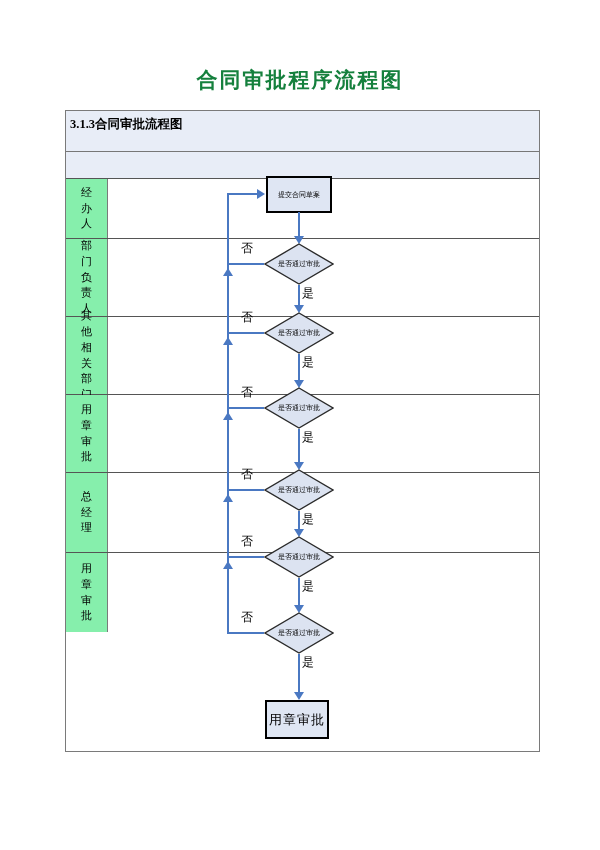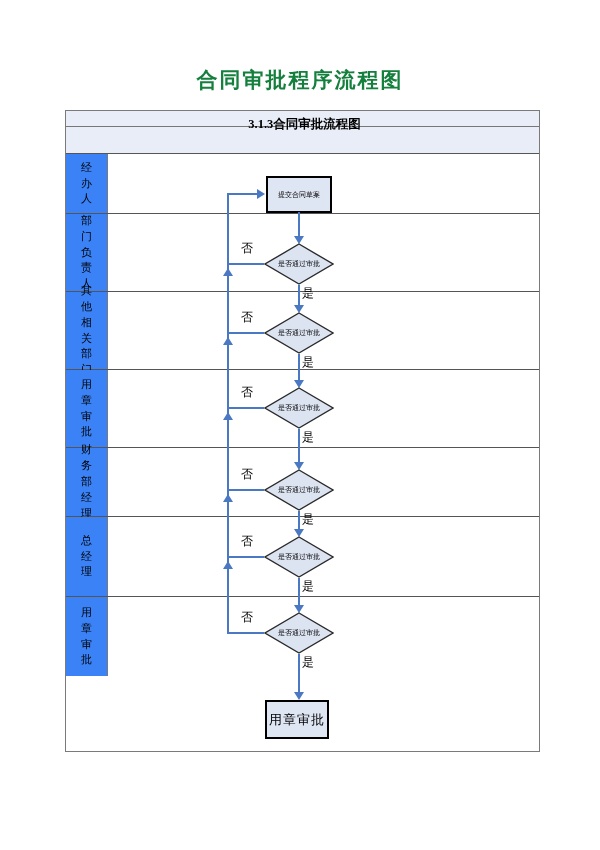--- a/index.html
+++ b/index.html
@@ -11,28 +11,28 @@
     position:absolute;left:0;top:66px;width:600px;text-align:center;
     font-family:"Liberation Serif","DejaVu Serif",serif;
     font-size:21px;font-weight:bold;letter-spacing:2px;color:#15803d;
   }
   
   .table{
     position:absolute;left:65px;top:110px;width:475px;height:642px;
     border:1.5px solid #7a7a7a;box-sizing:border-box;background:#fff;
   }
   .hrow{box-sizing:border-box;width:100%;background:#e8edf7;}
-  .hrow1{height:16px;border-bottom:1px solid #777;
+  .hrow1{height:41px;border-bottom:1px solid #777;
     font-family:"Liberation Serif","DejaVu Serif",serif;
-    font-weight:bold;font-size:12.5px;line-height:26px;padding-left:4px;color:#000;text-align:center;}
+    font-weight:bold;font-size:12.5px;line-height:26px;padding-left:4px;color:#000;}
   .hrow2{height:27px;border-bottom:1.5px solid #555;}
   .lane{display:flex;box-sizing:border-box;width:100%;border-bottom:1.5px solid #555;}
   .lane:last-child{border-bottom:none;}
   .lane-label{
-    width:42px;box-sizing:border-box;background:#3b82f6;border-right:1px solid #7a7a7a;
+    width:42px;box-sizing:border-box;background:#86efac;border-right:1px solid #7a7a7a;
     display:flex;align-items:center;justify-content:center;
   }
   .lane-label span{
     display:block;width:13px;word-break:break-all;text-align:center;
     font-size:11px;line-height:1.45;color:#000;
   }
   .lane-content{flex:1;background:#fff;}
   
   .ov{position:absolute;left:0;top:0;width:600px;height:850px;pointer-events:none;}
   .line{position:absolute;background:#4a78c2;}
@@ -74,26 +74,20 @@
   </div>
   <div class="lane" style="height:78px">
     <div class="lane-label">
         <span>其他相关部门</span>
       </div>
     <div class="lane-content"></div>
   </div>
   <div class="lane" style="height:78px">
     <div class="lane-label">
         <span>用章审批</span>
-      </div>
-    <div class="lane-content"></div>
-  </div>
-  <div class="lane" style="height:69px">
-    <div class="lane-label">
-        <span>财务部经理</span>
       </div>
     <div class="lane-content"></div>
   </div>
   <div class="lane" style="height:80px">
     <div class="lane-label">
         <span>总经理</span>
       </div>
     <div class="lane-content"></div>
   </div>
   <div class="lane" style="height:79px">

